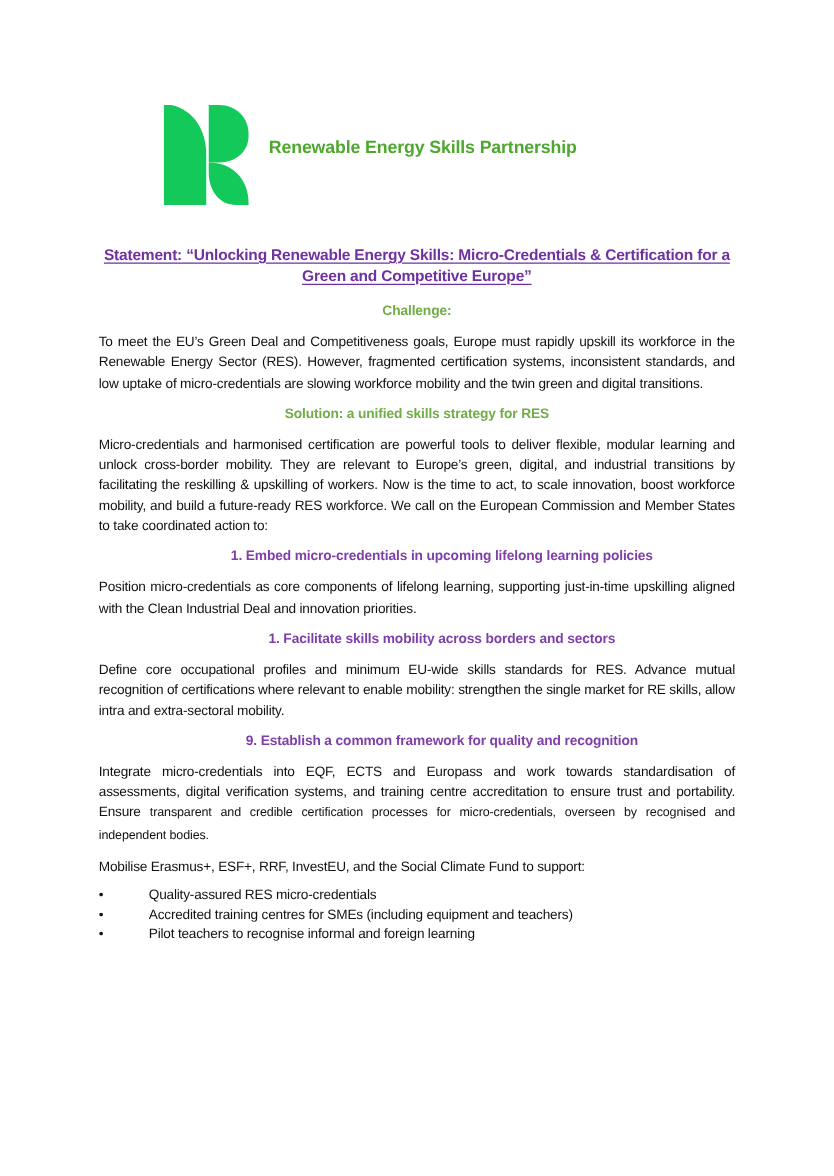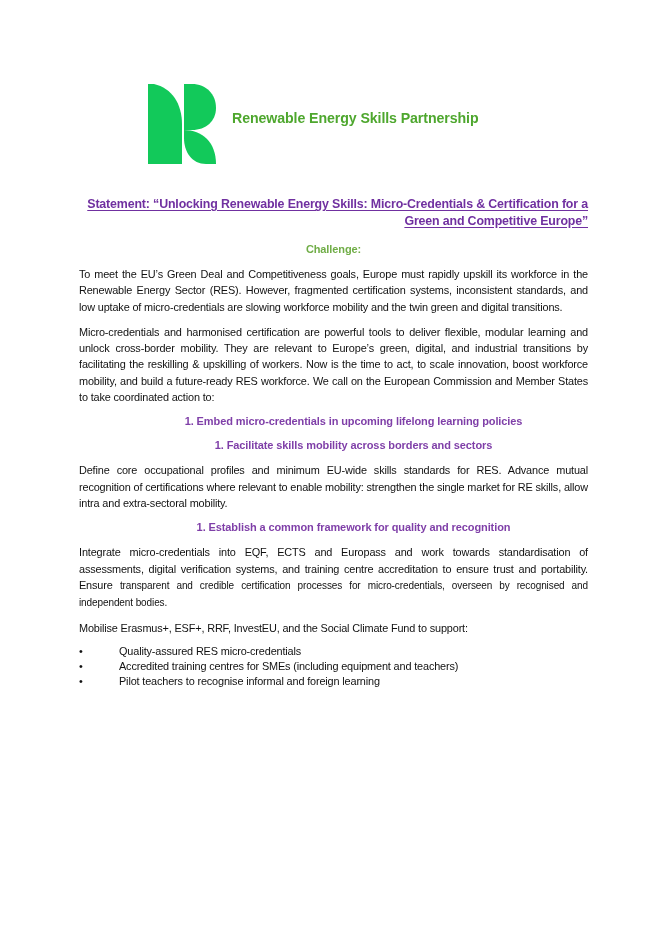--- a/index.html
+++ b/index.html
@@ -17,21 +17,21 @@
     }
     .page {
       position: absolute;
       left: 0; top: 0;
       width: 667px;
       height: 941px;
       background: #ffffff;
     }
     .header {
       position: absolute;
-      left: 148px;
+      left: 131px;
       top: 84px;
       width: 340px;
       height: 80px;
     }
     .logo {
       position: absolute;
       left: 0;
       top: 0;
       width: 68px;
       height: 80px;
@@ -47,21 +47,21 @@
       white-space: nowrap;
       letter-spacing: -0.1px;
     }
     .content {
       position: absolute;
       left: 79px;
       top: 196px;
       width: 509px;
     }
     .title {
-      text-align: right;
+      text-align: center;
       font-weight: bold;
       font-size: 12.4px;
       line-height: 17px;
       color: var(--title-purple, #7030a0);
       text-decoration: underline;
       text-underline-offset: 2px;
       margin: 0 0 12px 0;
       letter-spacing: -0.15px;
     }
     .section-heading {
@@ -119,28 +119,30 @@
     </svg>
     <div class="org-name">Renewable Energy Skills Partnership</div>
   </div>
 
   <div class="content">
     <h1 class="title">Statement: “Unlocking Renewable Energy Skills: Micro-Credentials &amp; Certification for a Green and Competitive Europe”</h1>
 
     <div class="section-heading green">Challenge:</div>
     <p class="para">To meet the EU’s Green Deal and Competitiveness goals, Europe must rapidly upskill its workforce in the Renewable Energy Sector (RES). However, fragmented certification systems, inconsistent standards, and low uptake of micro-credentials are slowing workforce mobility and the twin green and digital transitions.</p>
 
+    <div class="section-heading green">Solution: a unified skills strategy for RES</div>
     <p class="para">Micro-credentials and harmonised certification are powerful tools to deliver flexible, modular learning and unlock cross-border mobility. They are relevant to  Europe’s green, digital, and industrial transitions by facilitating the reskilling &amp; upskilling of workers. Now is the time to act, to scale innovation, boost workforce mobility, and build a future-ready RES workforce. We call on the European Commission and Member States to take coordinated action to:</p>
 
     <div class="section-heading purple">1. Embed micro-credentials in upcoming lifelong learning  policies</div>
+    <p class="para">Position micro-credentials as core components of lifelong learning, supporting just-in-time upskilling aligned with the Clean Industrial Deal and innovation priorities.</p>
 
     <div class="section-heading purple">1. Facilitate skills mobility across borders and sectors</div>
     <p class="para">Define core occupational profiles and minimum EU-wide skills standards for RES. Advance mutual recognition of certifications where relevant to enable mobility: strengthen the single market for RE skills, allow intra and extra-sectoral mobility.</p>
 
-    <div class="section-heading purple">1. Establish a common framework for quality and recognition</div>
+    <div class="section-heading purple">9. Establish a common framework for quality and recognition</div>
     <p class="para"><span>Integrate micro-credentials into EQF, ECTS and Europass and work towards standardisation of assessments, digital verification systems, and training centre accreditation to ensure trust and portability. Ensure </span><span class="larger">transparent and credible certification processes for micro-credentials, overseen by recognised and independent bodies.</span></p>
 
     <p class="para">Mobilise Erasmus+, ESF+, RRF, InvestEU, and the Social Climate Fund to support:</p>
 
     <ul class="bullets">
       <li><span class="bullet">•</span><span>Quality-assured RES micro-credentials</span></li>
       <li><span class="bullet">•</span><span>Accredited training centres for SMEs (including equipment and teachers)</span></li>
       <li><span class="bullet">•</span><span>Pilot teachers to recognise informal and foreign learning</span></li>
     </ul>
   </div>

